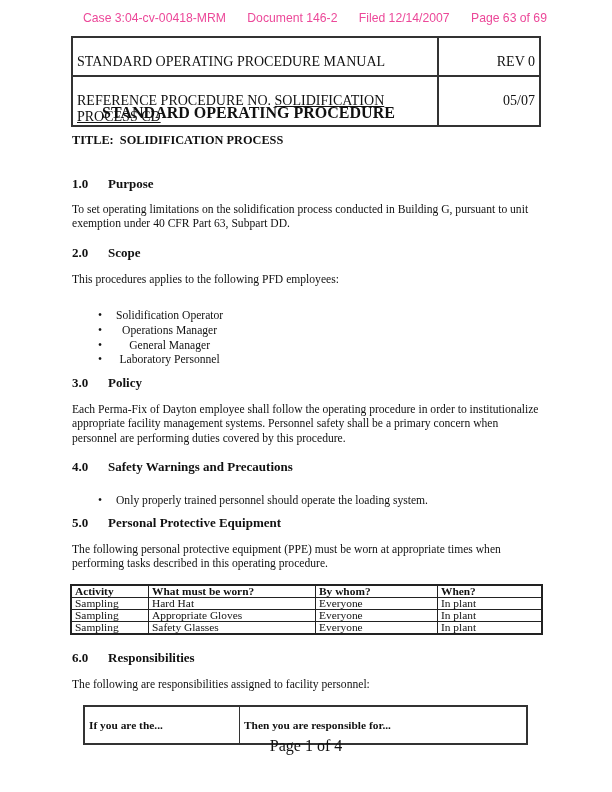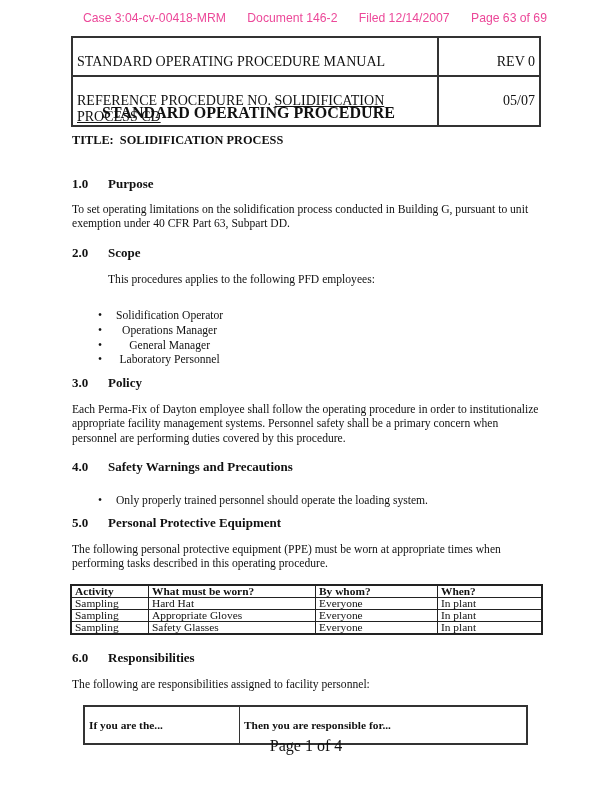--- a/index.html
+++ b/index.html
@@ -62,21 +62,21 @@
 <div class="abs title-main">TITLE:  SOLIDIFICATION PROCESS</div>
 
 <div class="abs sec" style="top:176px;">
   <span class="num">1.0</span><span>Purpose</span>
 </div>
 <div class="abs para" style="top:203px;">To set operating limitations on the solidification process conducted in Building G, pursuant to unit exemption under 40 CFR Part 63, Subpart DD.</div>
 
 <div class="abs sec" style="top:245px;">
   <span class="num">2.0</span><span>Scope</span>
 </div>
-<div class="abs para" style="top:273px;margin-left:36px;">This procedures applies to the following PFD employees:</div>
+<div class="abs para" style="top:273px;">This procedures applies to the following PFD employees:</div>
 <ul class="abs bullets" style="top:301px;">
   <li>Solidification Operator</li>
   <li>Operations Manager</li>
   <li>General Manager</li>
   <li>Laboratory Personnel</li>
 </ul>
 
 <div class="abs sec" style="top:375px;">
   <span class="num">3.0</span><span>Policy</span>
 </div>

